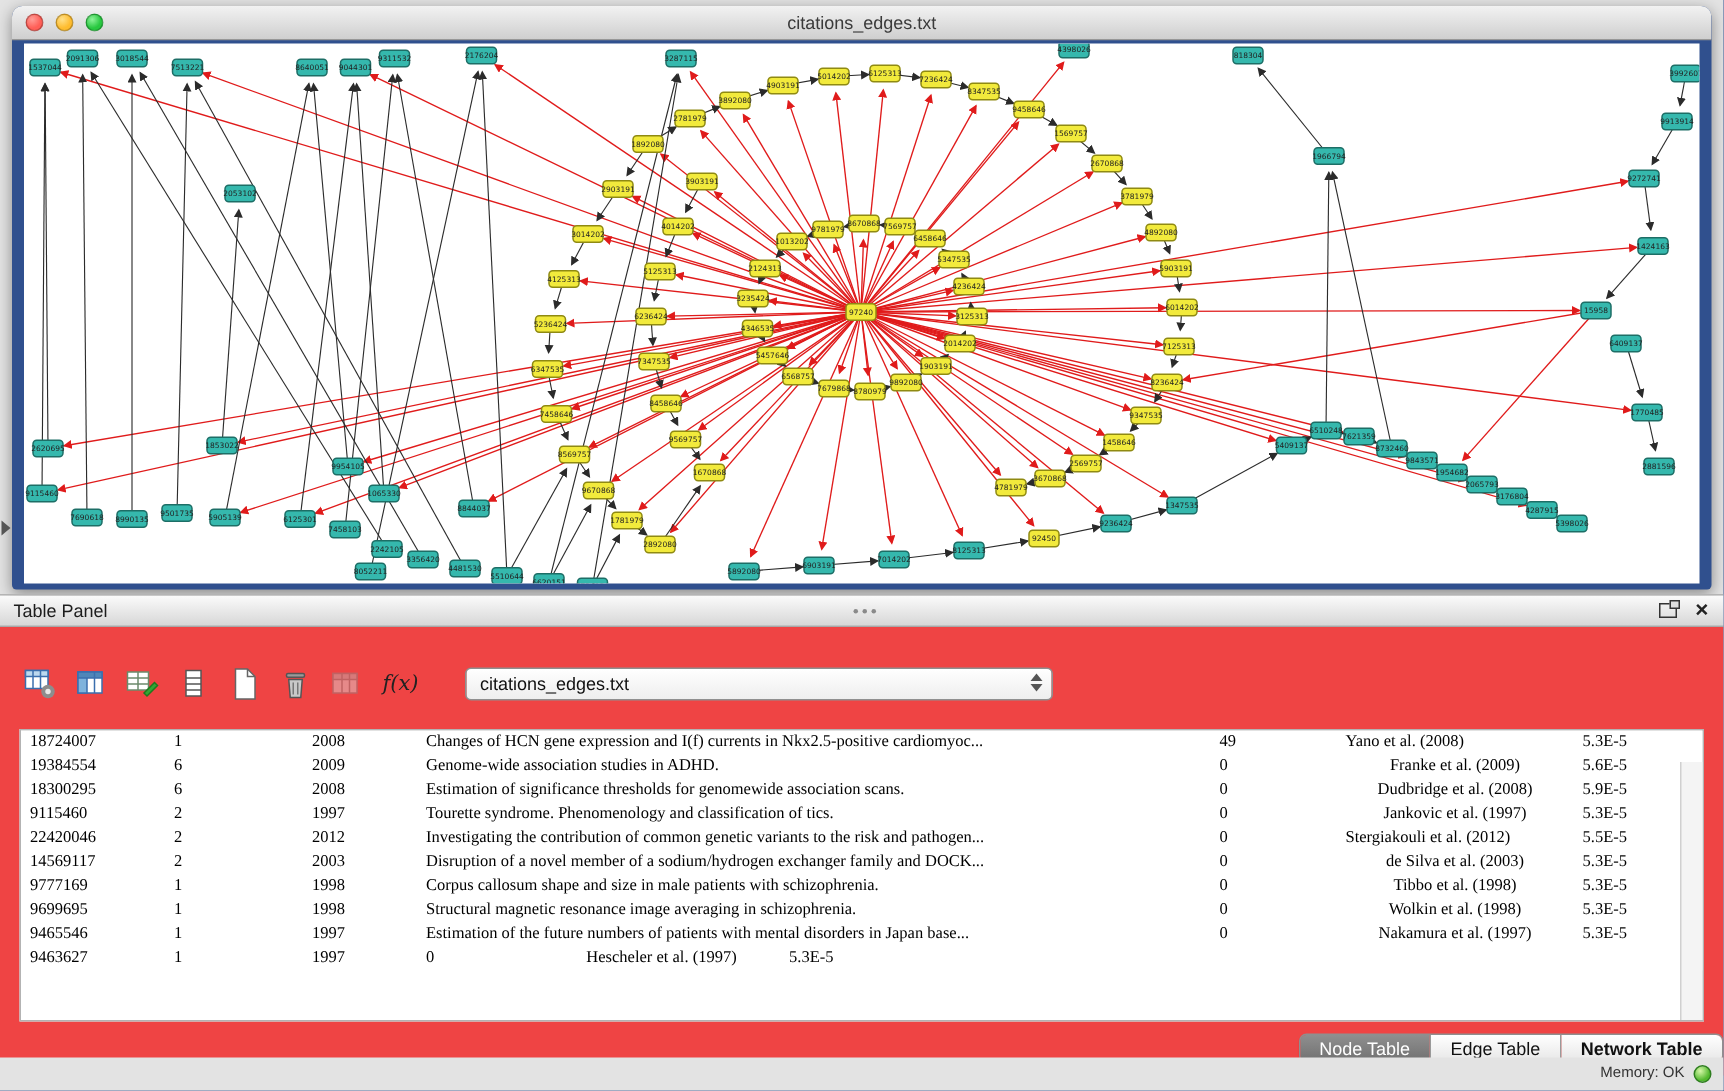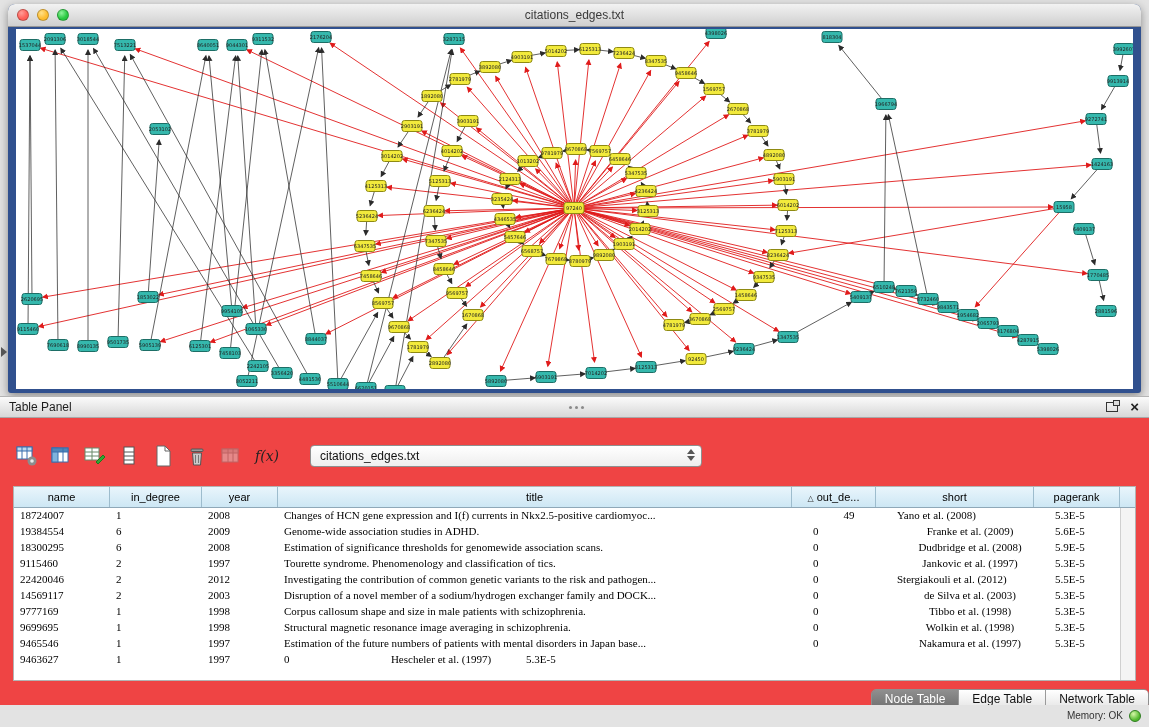--- a/index.html
+++ b/index.html
@@ -51,21 +51,21 @@
   .th.flex, .td.flex { flex:1 1 auto; min-width:0; }
   .th .sort { font-size:8px; margin-right:3px; color:#333; }
   .tbody { background:#fff;font-family:Liberation Serif, serif; }
   .tr { display:flex; height:16px; }
   .td { font-size:11px; line-height:15px; padding:0 6px; white-space:nowrap; overflow:hidden; color:#000; flex:none; }
   .vscroll { position:absolute; top:21px; right:0; bottom:0; width:15px; background:#f4f4f4; border-left:1px solid #d0d0d0; }
 
   .tabs { position:absolute; left:0; right:0; bottom:8px; display:flex; justify-content:flex-end; }
   .tab-group { display:inline-flex; border:1px solid #8f8f8f; border-radius:5px; overflow:hidden; box-shadow:0 1px 1px rgba(0,0,0,.15); }
   .tab { font-size:12px; padding:2px 13px; background:linear-gradient(#ffffff,#e6e6e6); color:#111; border-right:1px solid #9a9a9a; }
-  .tab:last-child { border-right:none; }
+  .tab:last-child { border-right:none;font-weight:bold; }
   .tab.sel { background:linear-gradient(#8f8f8f,#707070); color:#fff; }
 
   .statusbar { position:absolute; left:0; bottom:0; width:100%; height:22px; background:#e3e3e3; }
   .mem { position:absolute; right:26px; top:5px; font-size:10px; color:#333; }
   .mem-dot { position:absolute; right:8px; top:5px; width:12px; height:12px; border-radius:50%;
     border:1px solid #2e7d1f; background:radial-gradient(circle at 35% 30%, #d6f7a8, #52b82e 65%); }
 
   .edge-hint { position:absolute; left:1px; top:347px; width:0; height:0;
     border-top:5px solid transparent; border-bottom:5px solid transparent; border-left:6px solid #555; }
 </style>
@@ -829,37 +829,27 @@
     <div class="combo">
       <span>citations_edges.txt</span>
       <span class="combo-arrows">
         <span class="tri-up"></span>
           <span class="tri-dn"></span>
       </span>
     </div>
   </div>
 
   <div class="table-wrap">
-    <div class="thead" id="tbl-head">
-        <div class="th" style="width: 96px;"><span>name</span></div>
-        <div class="th" style="width: 92px;"><span>in_degree</span></div>
-        <div class="th" style="width: 76px;"><span>year</span></div>
-        <div class="th flex"><span>title</span></div>
-        <div class="th" style="width: 84px;"><span class="sort">△</span><span>out_de...</span></div>
-        <div class="th" style="width: 158px;"><span>short</span></div>
-        <div class="th" style="width: 86px;"><span>pagerank</span></div>
-        <div class="th" style="width: 15px; border-right: none;"></div>
-      </div>
     <div class="tbody" id="tbl-body">
         <div class="tr">
           <div class="td" style="width: 96px;">18724007</div>
           <div class="td" style="width: 92px;">1</div>
           <div class="td" style="width: 76px;">2008</div>
           <div class="td flex">Changes of HCN gene expression and I(f) currents in Nkx2.5-positive cardiomyoc...</div>
-          <div class="td" style="width: 84px; text-align: center;">49</div>
+          <div class="td" style="width: 84px;">49</div>
           <div class="td" style="width: 158px; ">Yano et al. (2008)</div>
           <div class="td" style="width: 86px;">5.3E-5</div>
         </div>
         <div class="tr">
           <div class="td" style="width: 96px;">19384554</div>
           <div class="td" style="width: 92px;">6</div>
           <div class="td" style="width: 76px;">2009</div>
           <div class="td flex">Genome-wide association studies in ADHD.</div>
           <div class="td" style="width: 84px;">0</div>
           <div class="td" style="width: 158px; text-align: center;">Franke et al. (2009)</div>

